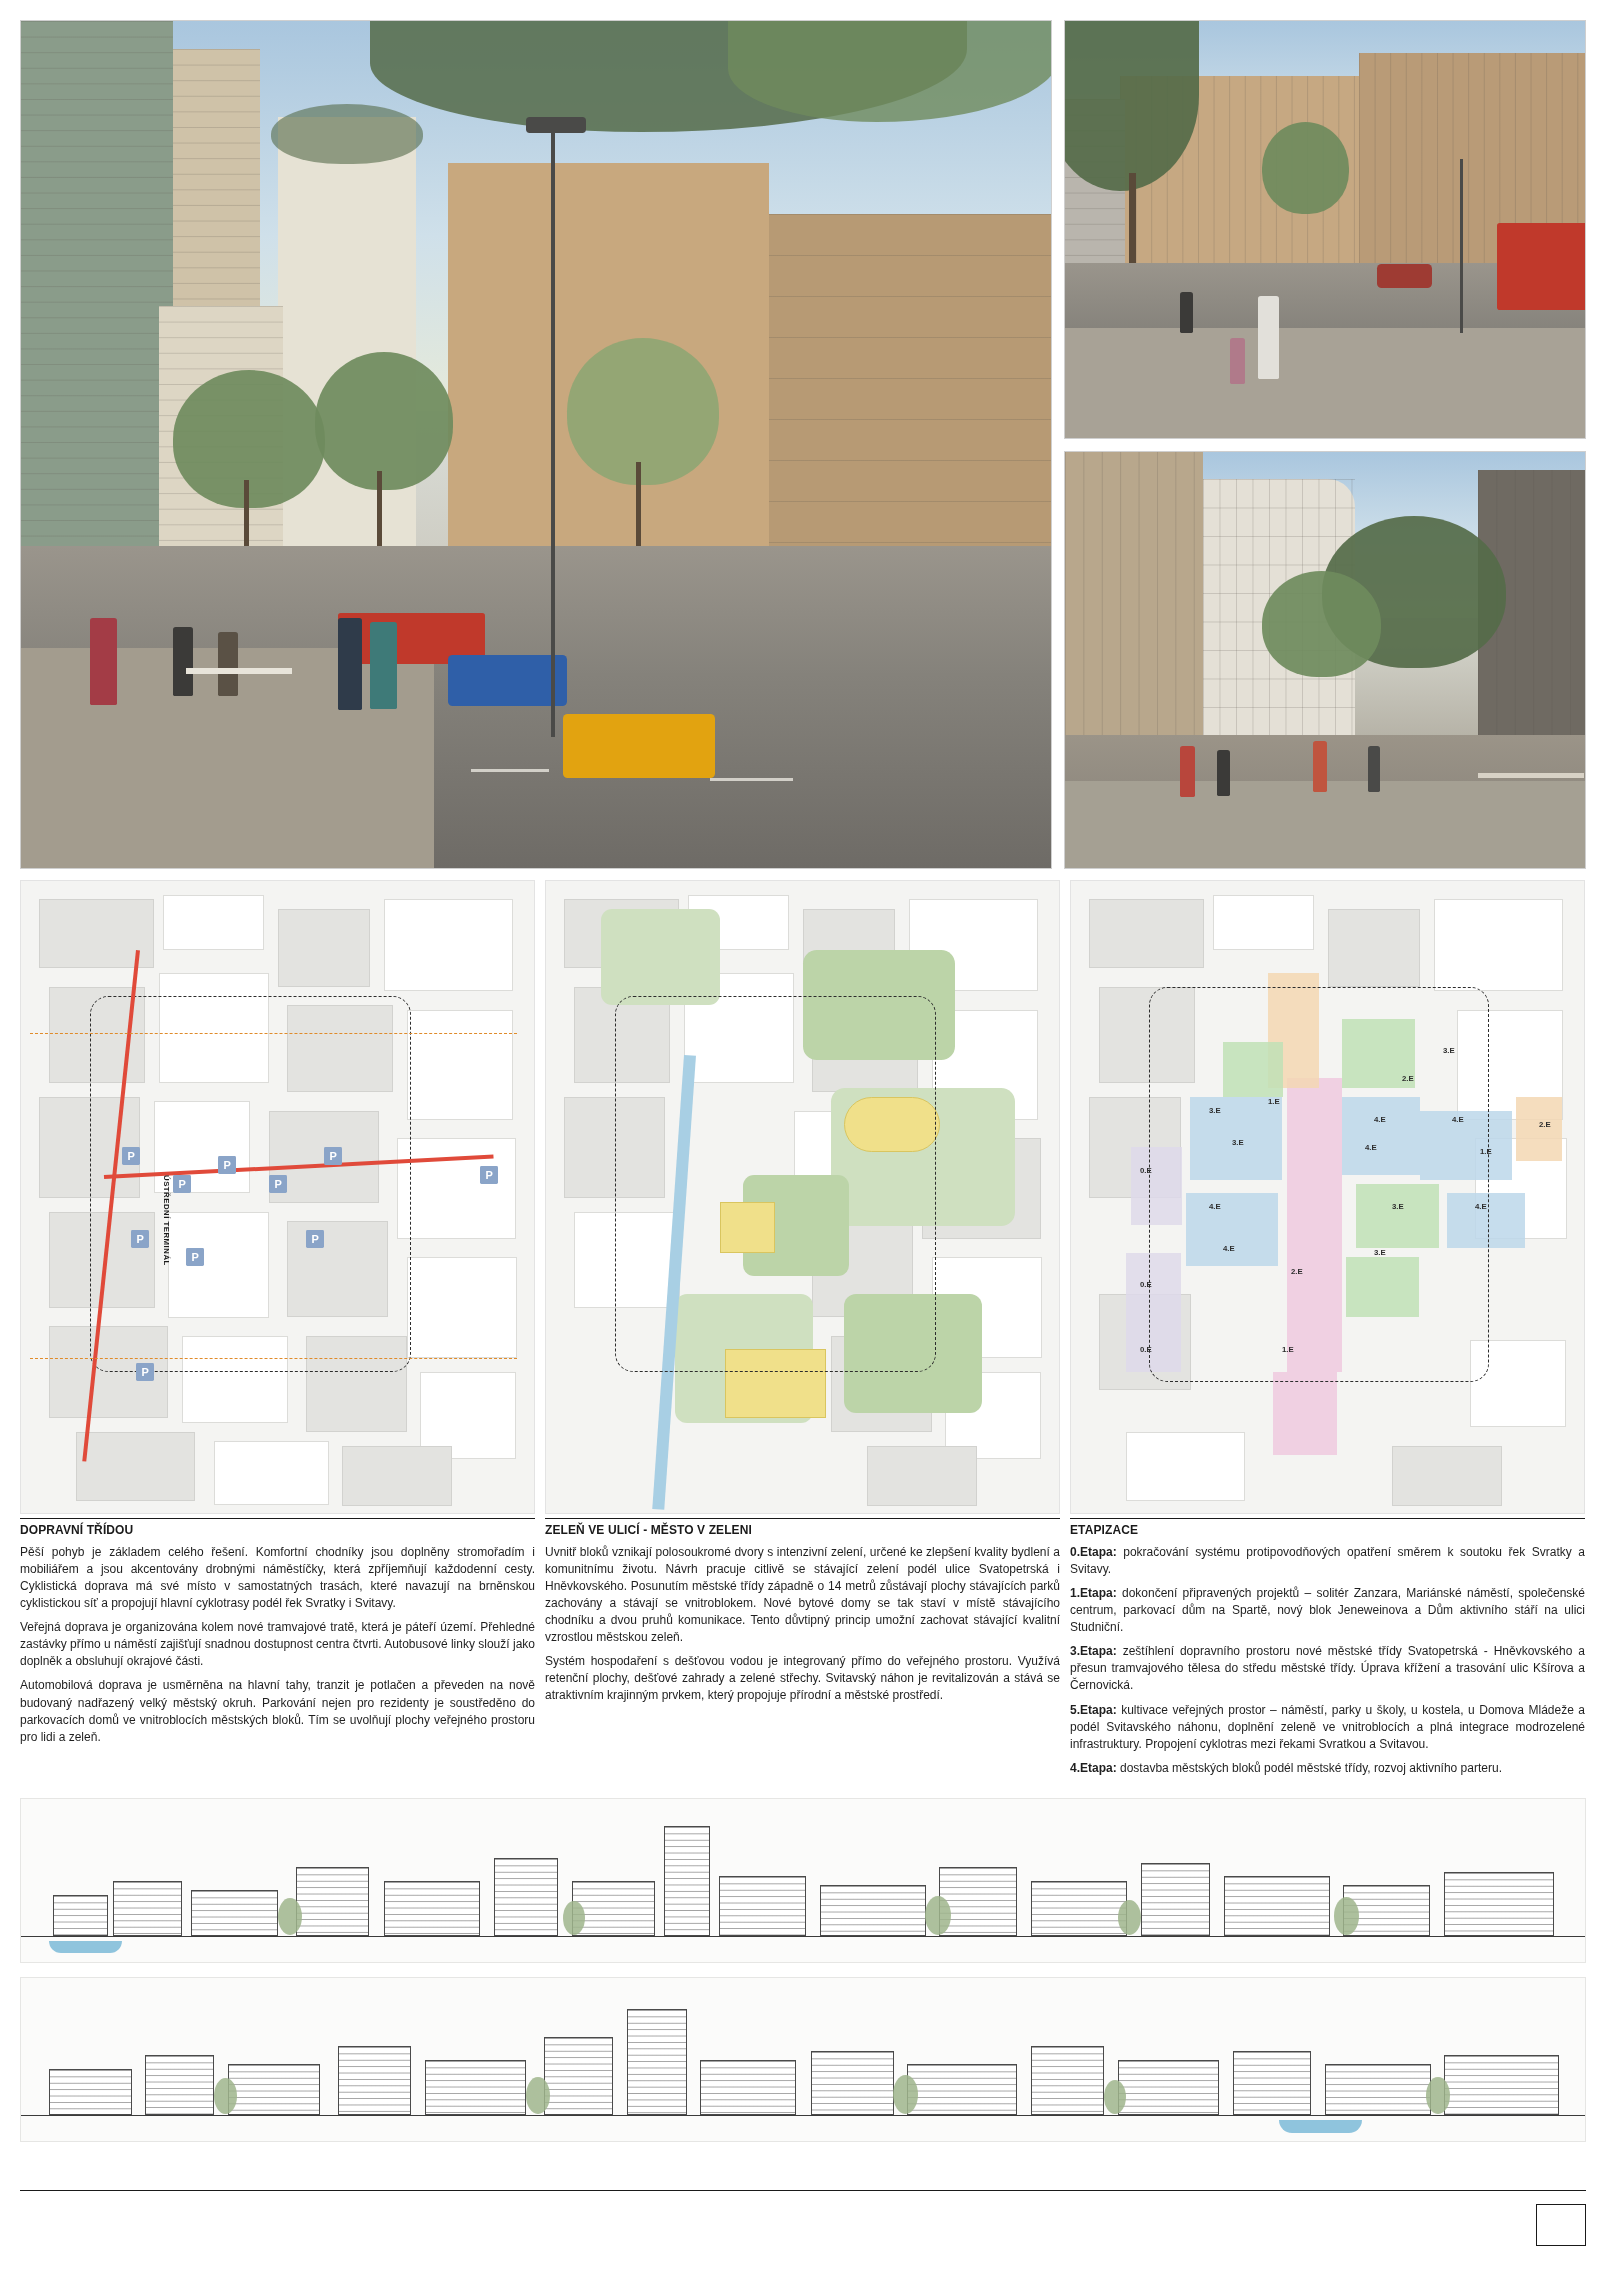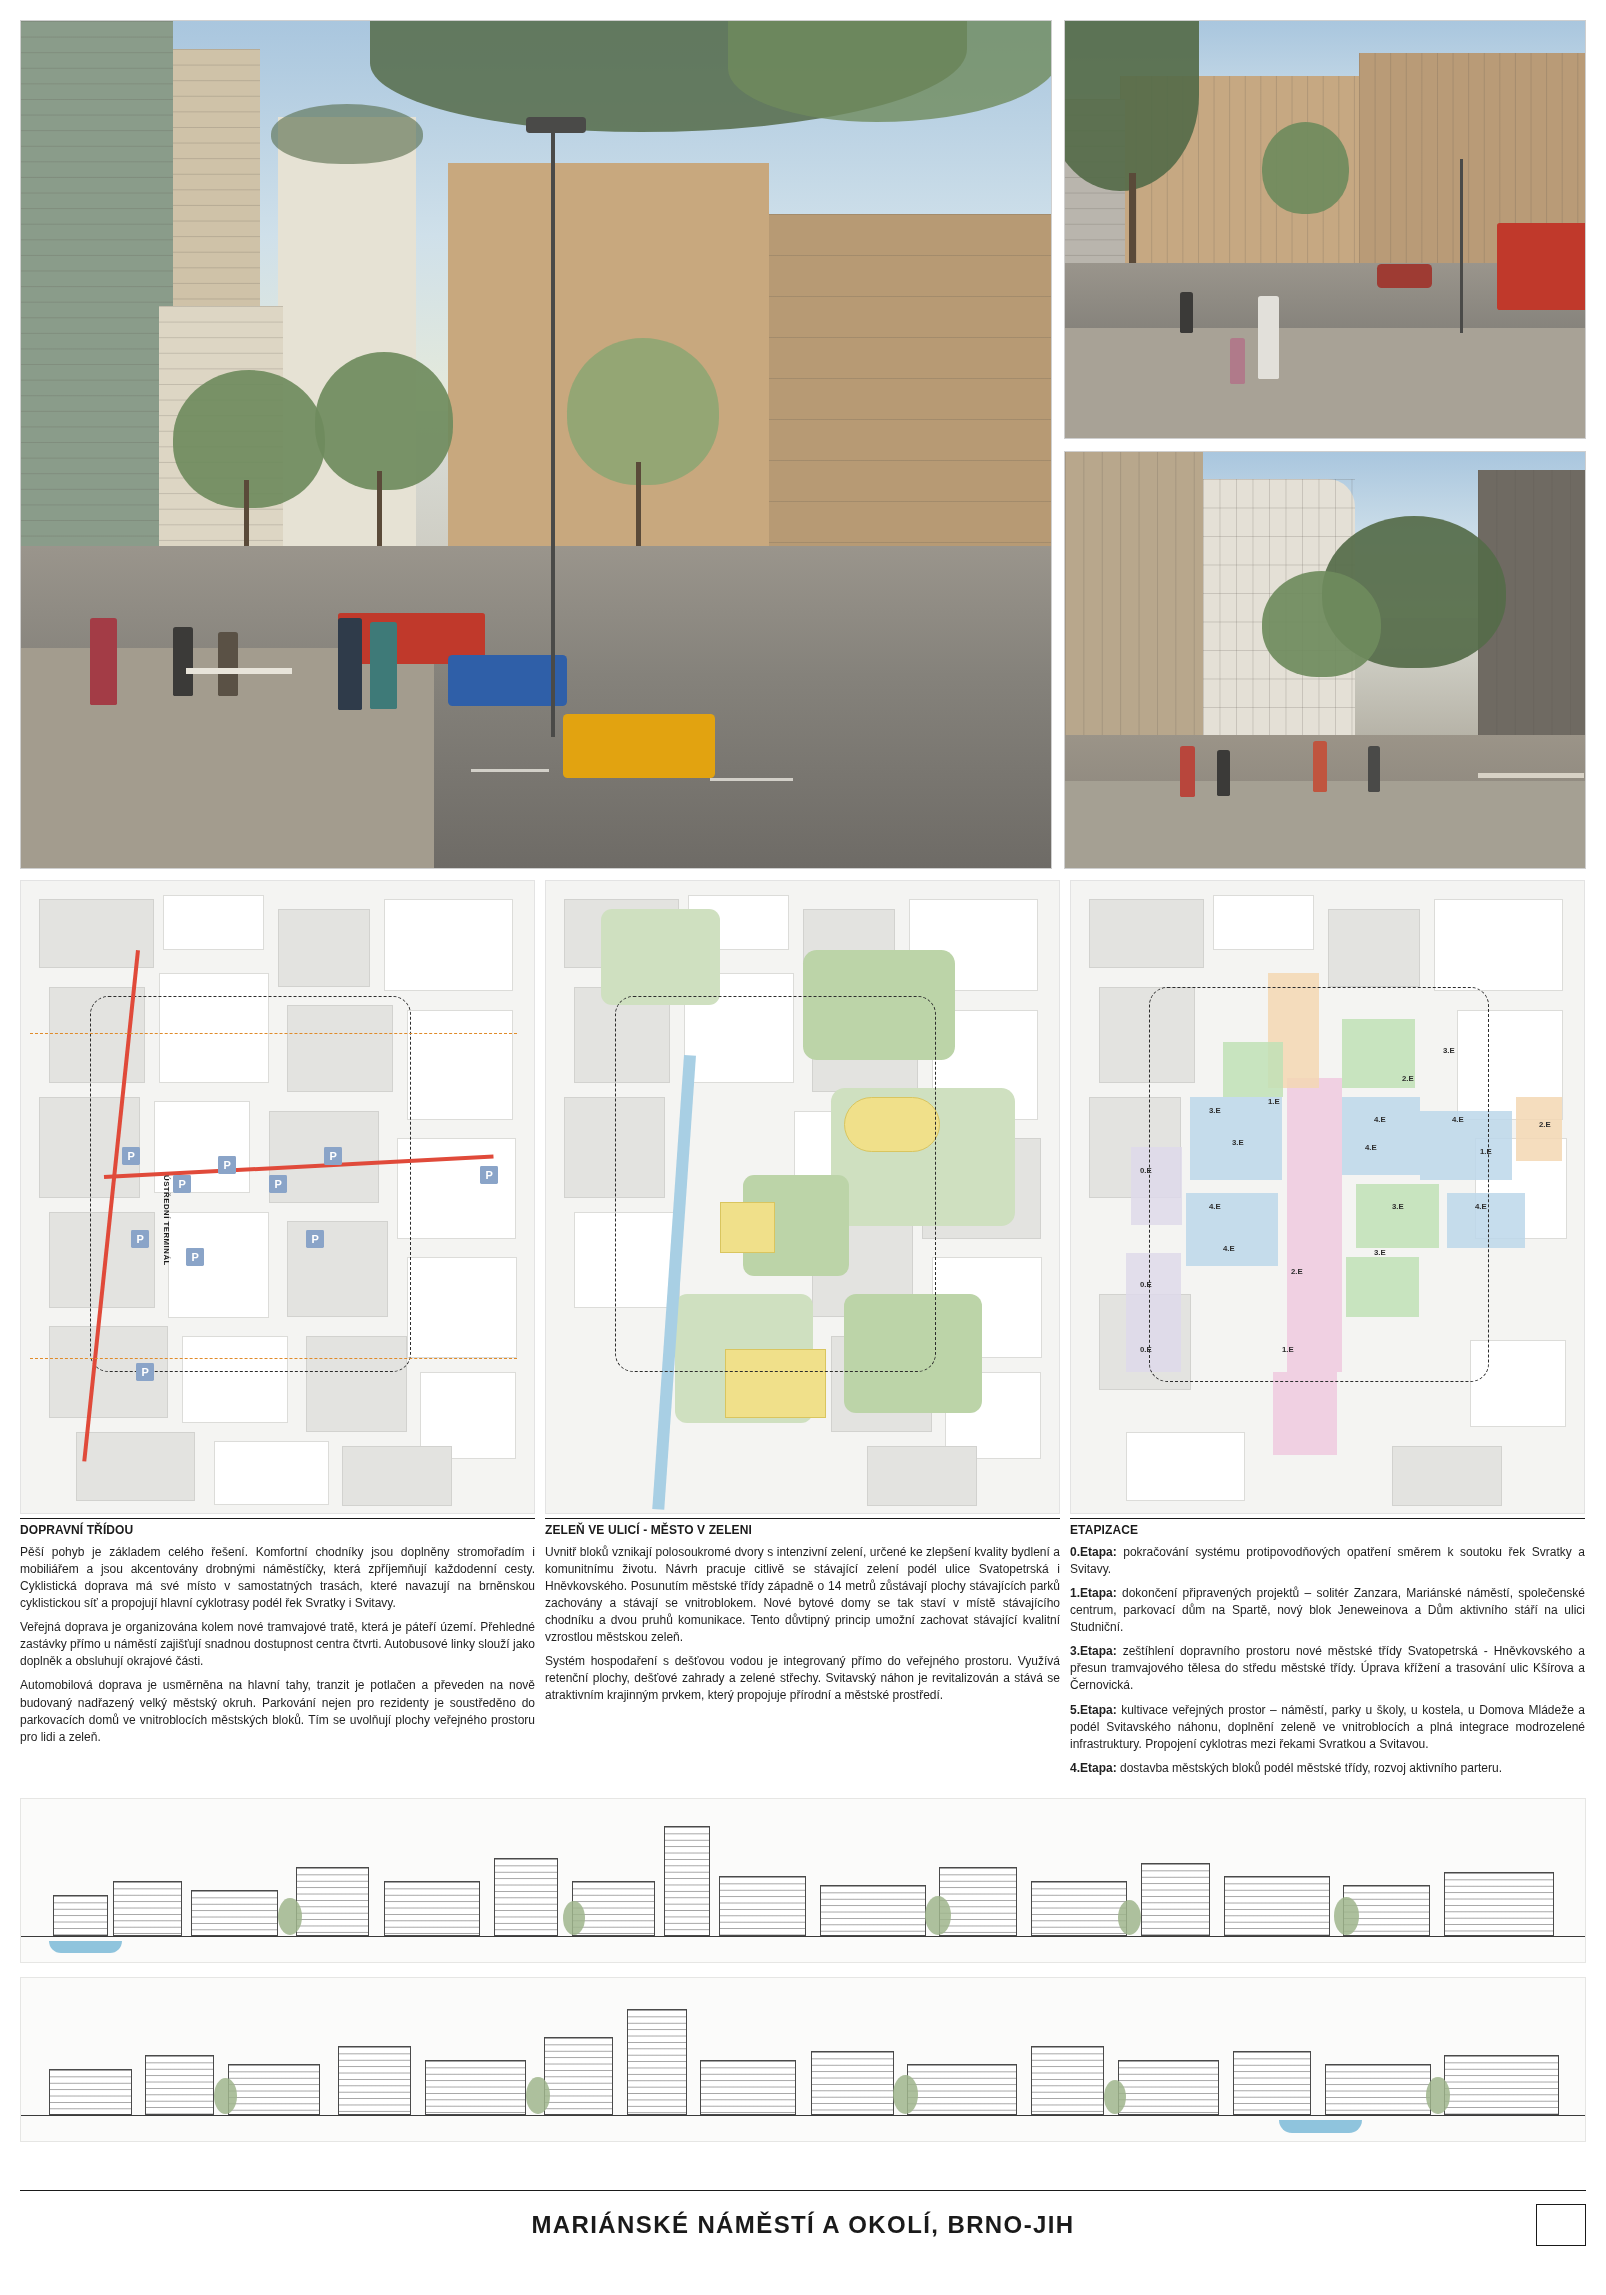--- a/index.html
+++ b/index.html
@@ -582,18 +582,17 @@
       <div class="sec-tree" style="left:193px;bottom:27.5px;width:23px;height:36px;"></div>
       <div class="sec-tree" style="left:505px;bottom:27.5px;width:24px;height:37px;"></div>
       <div class="sec-tree" style="left:872px;bottom:27.5px;width:25px;height:39px;"></div>
       <div class="sec-tree" style="left:1083px;bottom:27.5px;width:22px;height:34px;"></div>
       <div class="sec-tree" style="left:1405px;bottom:27.5px;width:24px;height:37px;"></div>
       <div class="sec-water" style="left:1258px;bottom:8.3px;width:83px;height:13px;border-radius:0 0 18.4px 18.4px;"></div>
     </div>
   </div>
 
   <div class="footer">
-    <div class="footer-title">MARIÁNSKÉ NÁMĚSTÍ A OKOLÍ, BRNO-JIH</div>
     <div class="footer-box"></div>
   </div>
 
 </div>
 
 
 </body></html>

